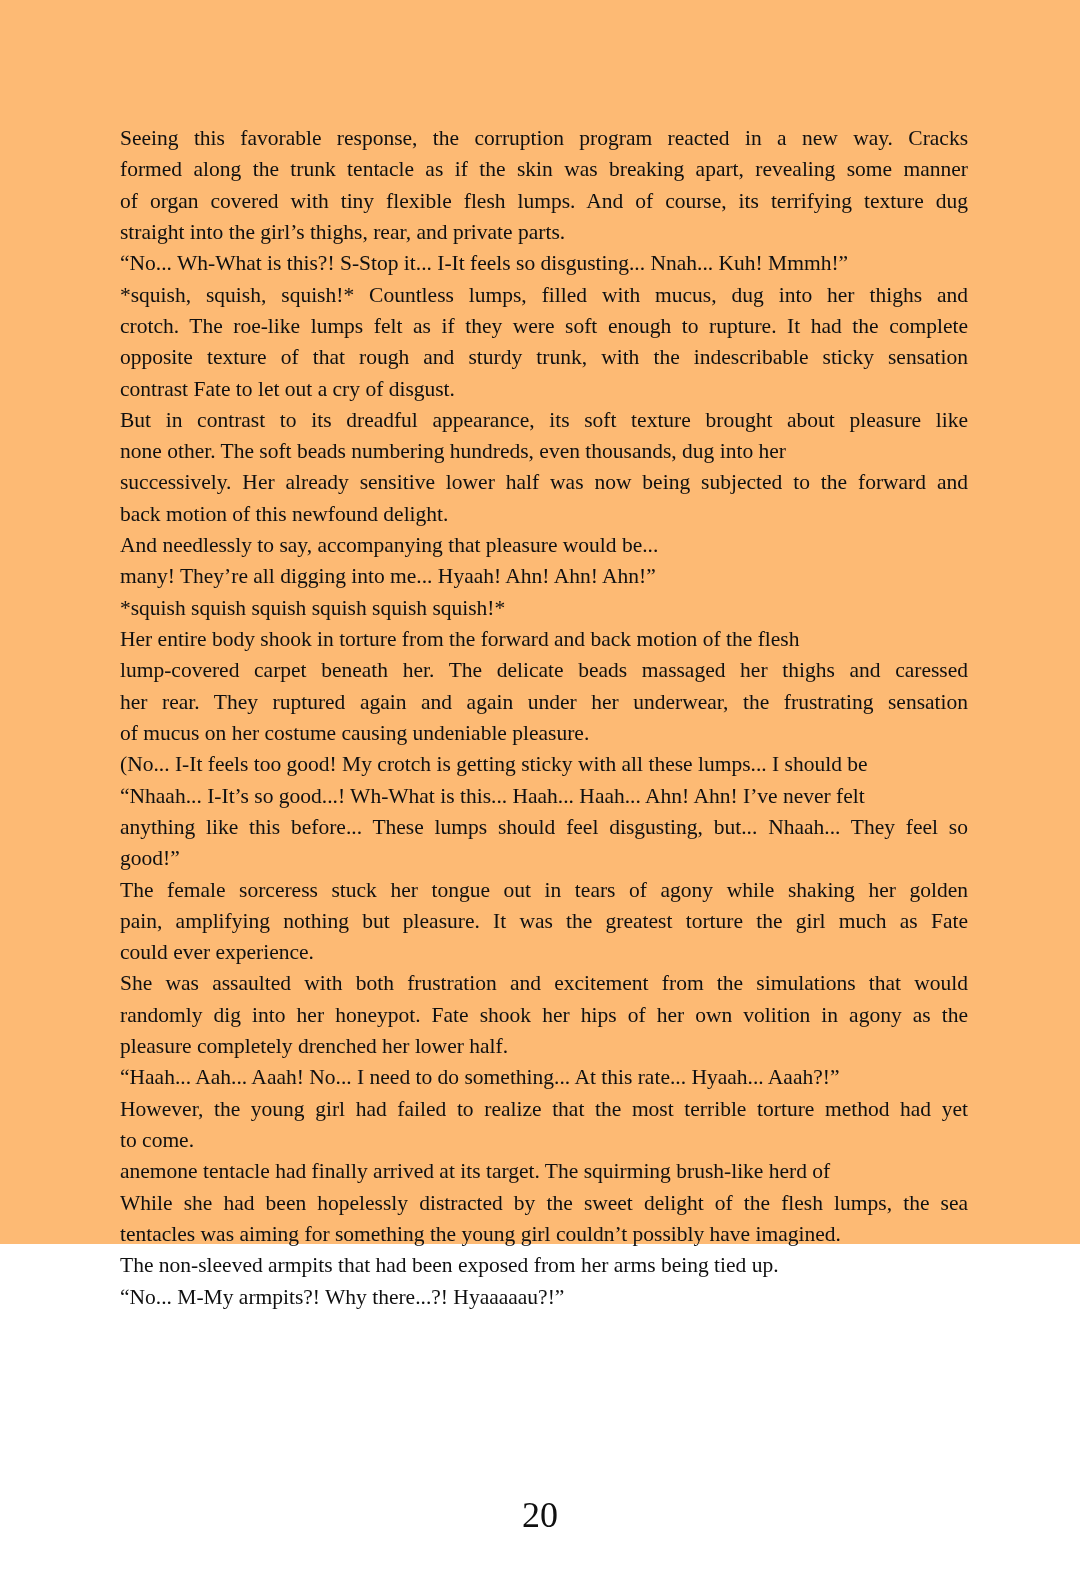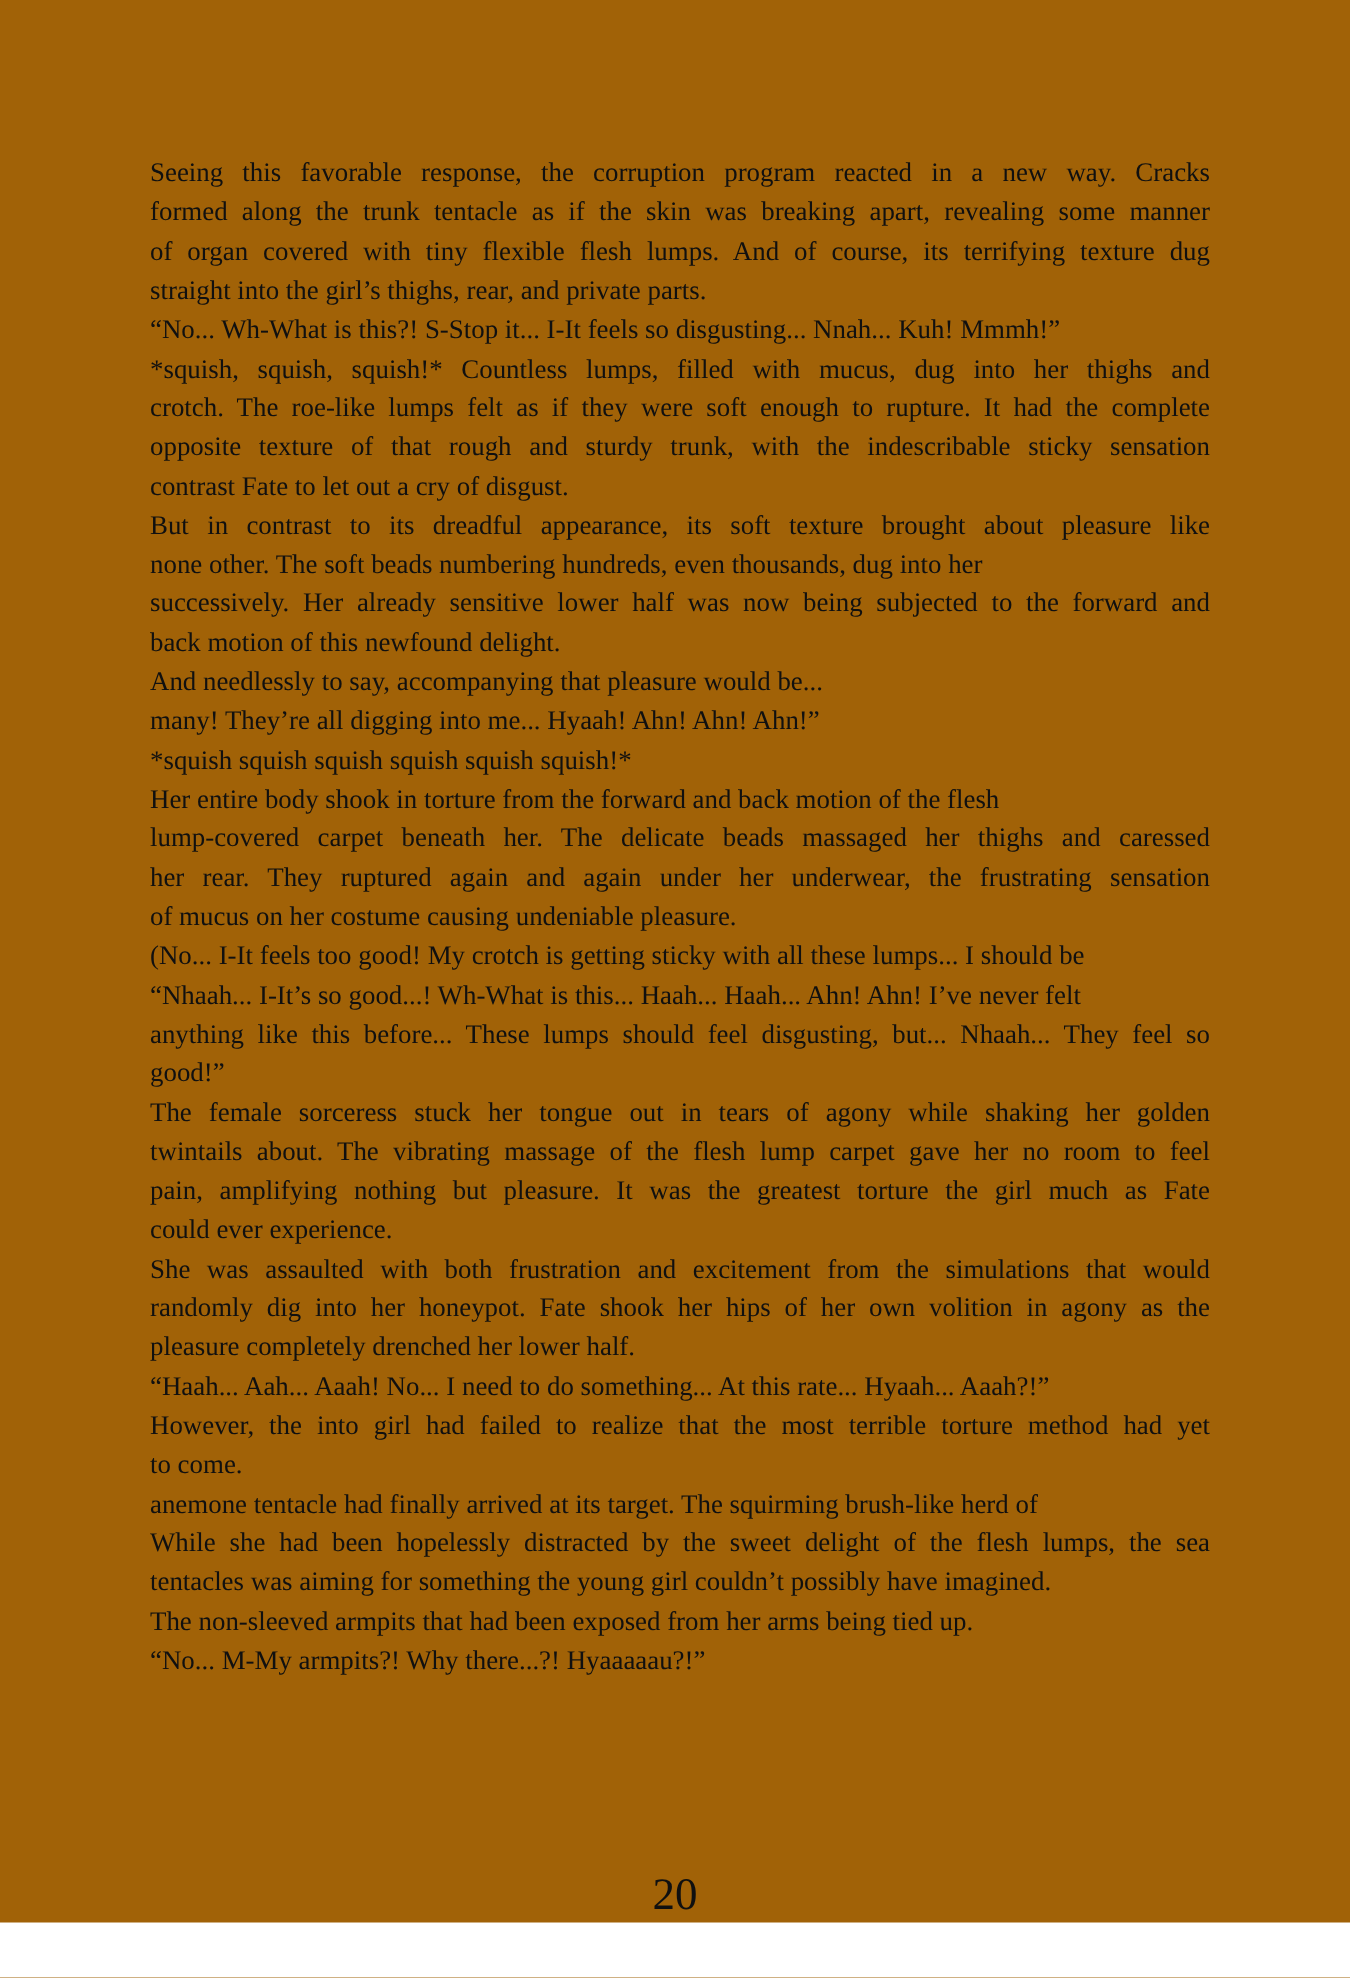--- a/index.html
+++ b/index.html
@@ -11,22 +11,22 @@
     height: 1582px;
     background: #ffffff;
     position: relative;
     font-family: "Liberation Serif", serif;
     overflow: hidden;
   }
   .page {
     position: absolute;
     left: 0; top: 0;
     width: 1080px;
-    height: 1538px;
-    background: #a16207;
+    height: 1244px;
+    background: #fdba74;
   }
   .text-block {
     position: absolute;
     left: 120px;
     top: 123px;
     width: 848px;
     font-size: 21.5px;
     line-height: 31.32px;
     color: #101010;
     letter-spacing: 0;
@@ -75,28 +75,27 @@
       <div class="line">*squish squish squish squish squish squish!*</div>
       <div class="line">Her entire body shook in torture from the forward and back motion of the flesh</div>
       <div class="line just">lump-covered carpet beneath her. The delicate beads massaged her thighs and caressed</div>
       <div class="line just">her rear. They ruptured again and again under her underwear, the frustrating sensation</div>
       <div class="line">of mucus on her costume causing undeniable pleasure.</div>
       <div class="line">(No... I-It feels too good! My crotch is getting sticky with all these lumps... I should be</div>
       <div class="line">“Nhaah... I-It’s so good...! Wh-What is this... Haah... Haah... Ahn! Ahn! I’ve never felt</div>
       <div class="line just">anything like this before... These lumps should feel disgusting, but... Nhaah... They feel so</div>
       <div class="line">good!”</div>
       <div class="line just">The female sorceress stuck her tongue out in tears of agony while shaking her golden</div>
-      <div class="line just">twintails about. The vibrating massage of the flesh lump carpet gave her no room to feel</div>
       <div class="line just">pain, amplifying nothing but pleasure. It was the greatest torture the girl much as Fate</div>
       <div class="line">could ever experience.</div>
       <div class="line just">She was assaulted with both frustration and excitement from the simulations that would</div>
       <div class="line just">randomly dig into her honeypot. Fate shook her hips of her own volition in agony as the</div>
       <div class="line">pleasure completely drenched her lower half.</div>
       <div class="line">“Haah... Aah... Aaah! No... I need to do something... At this rate... Hyaah... Aaah?!”</div>
-      <div class="line just">However, the into girl had failed to realize that the most terrible torture method had yet</div>
+      <div class="line just">However, the young girl had failed to realize that the most terrible torture method had yet</div>
       <div class="line">to come.</div>
       <div class="line">anemone tentacle had finally arrived at its target. The squirming brush-like herd of</div>
       <div class="line just">While she had been hopelessly distracted by the sweet delight of the flesh lumps, the sea</div>
       <div class="line">tentacles was aiming for something the young girl couldn’t possibly have imagined.</div>
       <div class="line">The non-sleeved armpits that had been exposed from her arms being tied up.</div>
       <div class="line">“No... M-My armpits?! Why there...?! Hyaaaaau?!”</div>
     </div>
   <div class="page-number">20</div>
 </div>
 

